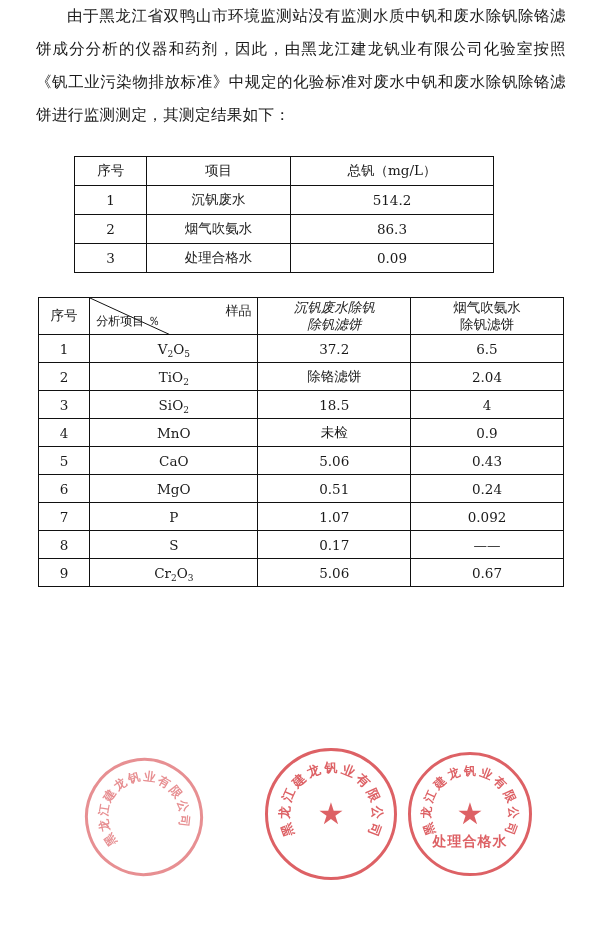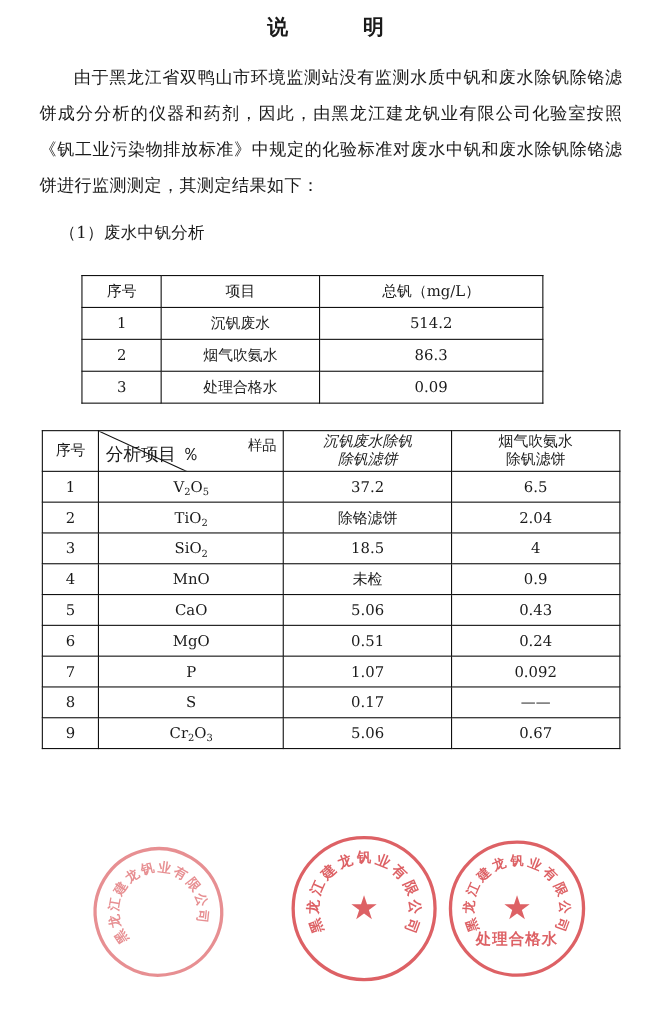--- a/index.html
+++ b/index.html
@@ -99,21 +99,21 @@
   .diag-head .lbl-top {
     position: absolute;
     right: 6px;
     top: 4px;
     font-size: 13px;
   }
   .diag-head .lbl-bottom {
     position: absolute;
     left: 6px;
     bottom: 4px;
-    font-size: 16px;
+    font-size: 12px;
   }
   .two-line { line-height: 17px; }
   sub { font-size: 9px; vertical-align: baseline; position: relative; top: 3px; }
 
   
   .stamp {
     position: absolute;
     border-radius: 50%;
     border: 3px solid #d4353a;
     color: #d4353a;
@@ -162,25 +162,23 @@
     left: 85px; top: 758px; width: 112px; height: 112px;
     transform: rotate(-14deg);
     opacity: 0.55;
   }
 </style>
 </head>
 <body>
 
 <div class="page">
 
-  <div class="doc-title">说　　明</div>
 
   <p class="para">由于黑龙江省双鸭山市环境监测站没有监测水质中钒和废水除钒除铬滤饼成分分析的仪器和药剂，因此，由黑龙江建龙钒业有限公司化验室按照《钒工业污染物排放标准》中规定的化验标准对废水中钒和废水除钒除铬滤饼进行监测测定，其测定结果如下：</p>
 
-  <div class="section-label">（1）废水中钒分析</div>
 
   <table class="t1">
     <thead>
       <tr>
         <th class="c-no">序号</th>
         <th class="c-item">项目</th>
         <th class="c-val">总钒（mg/L）</th>
       </tr>
     </thead>
     <tbody>

